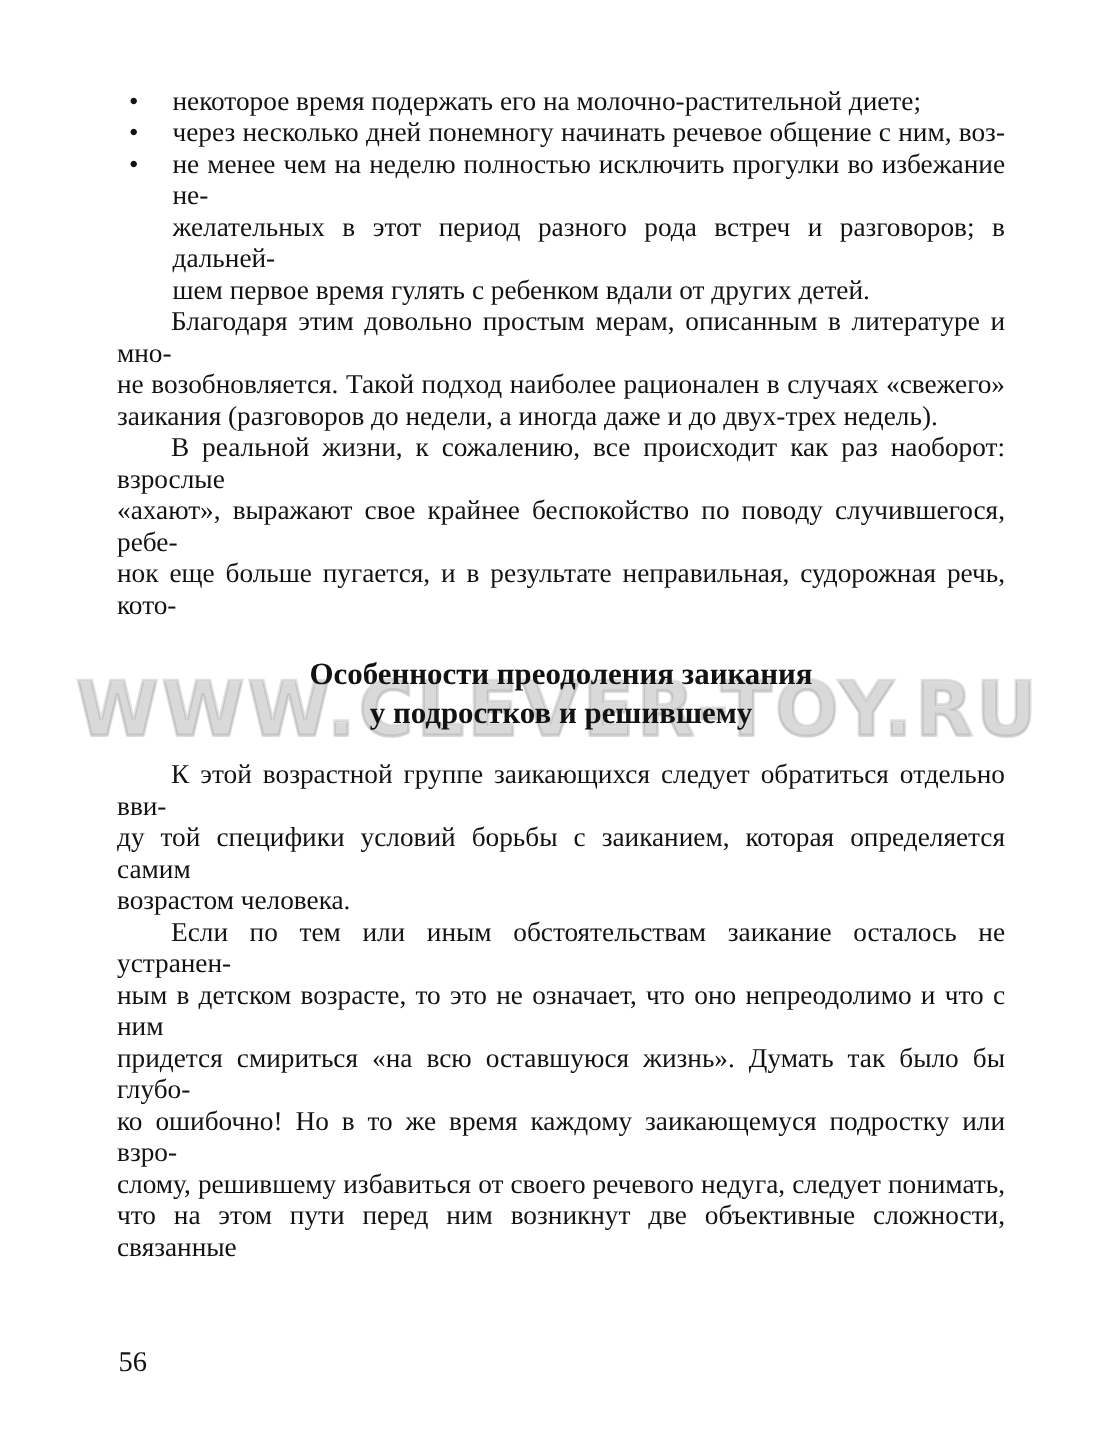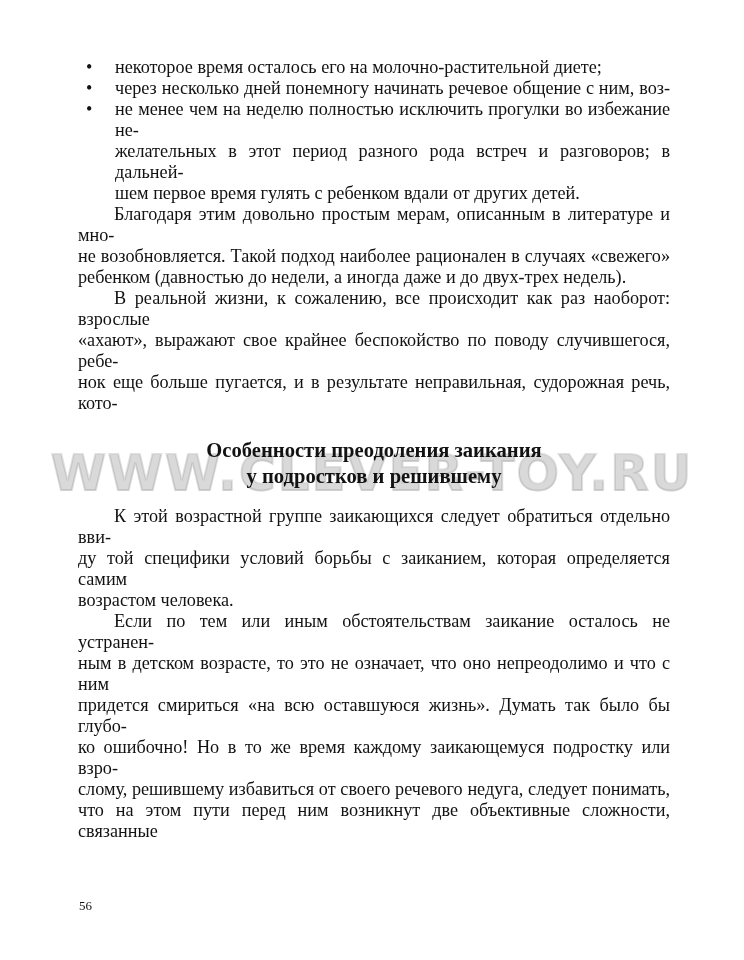--- a/index.html
+++ b/index.html
@@ -54,52 +54,52 @@
     font-size: 20.6px;
     line-height: 25.5px;
     margin-top: 24px;
     margin-bottom: 17px;
   }
   .heading .hline { text-align: center; }
 
   .pagenum {
     position: absolute;
     left: 79px; top: 898px;
-    font-size: 13px;
+    font-size: 19px;
     z-index: 2;
   }
 </style>
 </head>
 <body>
 
 <div class="page">
   <div class="watermark">WWW.CLEVER-TOY.RU</div>
 
   <div class="content">
     <div id="blocks">
         <div class="bullets">
           <div class="item">
             <span class="marker">•</span>
-            <div class="line lastline"><span>некоторое время осталось его на молочно-растительной диете;</span></div>
+            <div class="line lastline"><span>некоторое время подержать его на молочно-растительной диете;</span></div>
           </div>
           <div class="item">
             <span class="marker">•</span>
             <div class="line"><span>через несколько дней понемногу начинать речевое общение с ним, воз-</span></div>
           </div>
           <div class="item">
             <span class="marker">•</span>
             <div class="line"><span>не менее чем на неделю полностью исключить прогулки во избежание не-</span></div>
             <div class="line"><span>желательных в этот период разного рода встреч и разговоров; в дальней-</span></div>
             <div class="line lastline"><span>шем первое время гулять с ребенком вдали от других детей.</span></div>
           </div>
         </div>
         <div class="para">
           <div class="line first"><span>Благодаря этим довольно простым мерам, описанным в литературе и мно-</span></div>
           <div class="line"><span>не возобновляется. Такой подход наиболее рационален в случаях «свежего»</span></div>
-          <div class="line lastline"><span>ребенком (давностью до недели, а иногда даже и до двух-трех недель).</span></div>
+          <div class="line lastline"><span>заикания (разговоров до недели, а иногда даже и до двух-трех недель).</span></div>
         </div>
         <div class="para">
           <div class="line first"><span>В реальной жизни, к сожалению, все происходит как раз наоборот: взрослые</span></div>
           <div class="line"><span>«ахают», выражают свое крайнее беспокойство по поводу случившегося, ребе-</span></div>
           <div class="line"><span>нок еще больше пугается, и в результате неправильная, судорожная речь, кото-</span></div>
         </div>
         <div class="heading">
           <div class="hline">Особенности преодоления заикания</div>
           <div class="hline">у подростков и решившему</div>
         </div>

